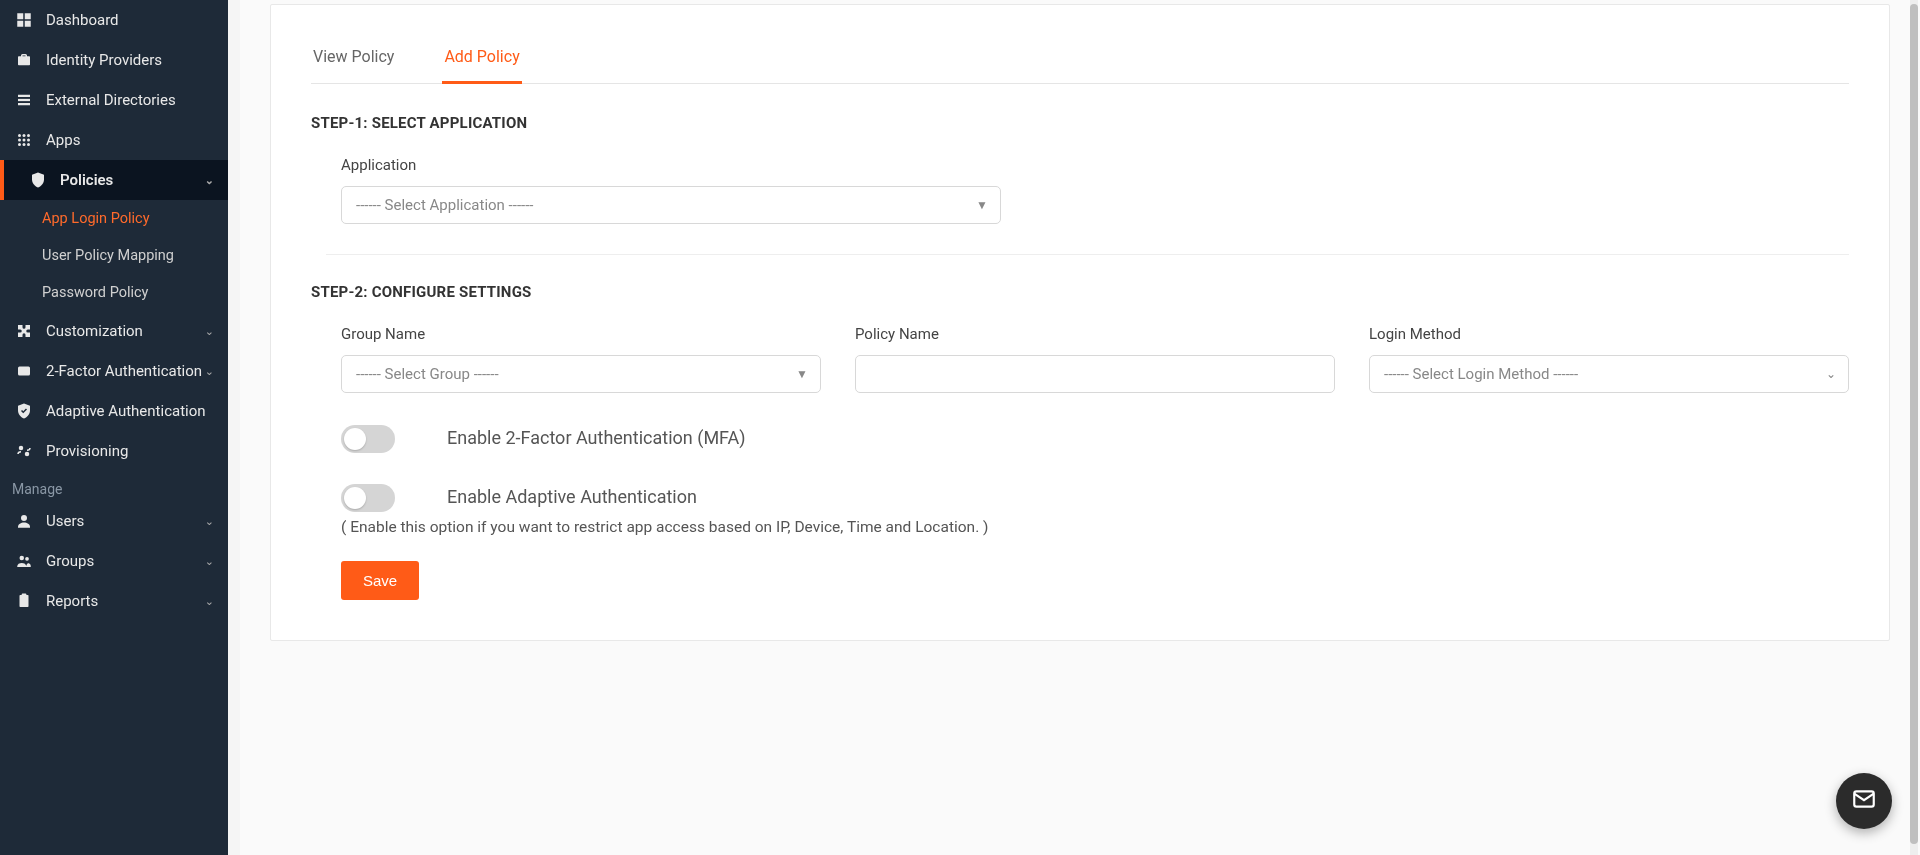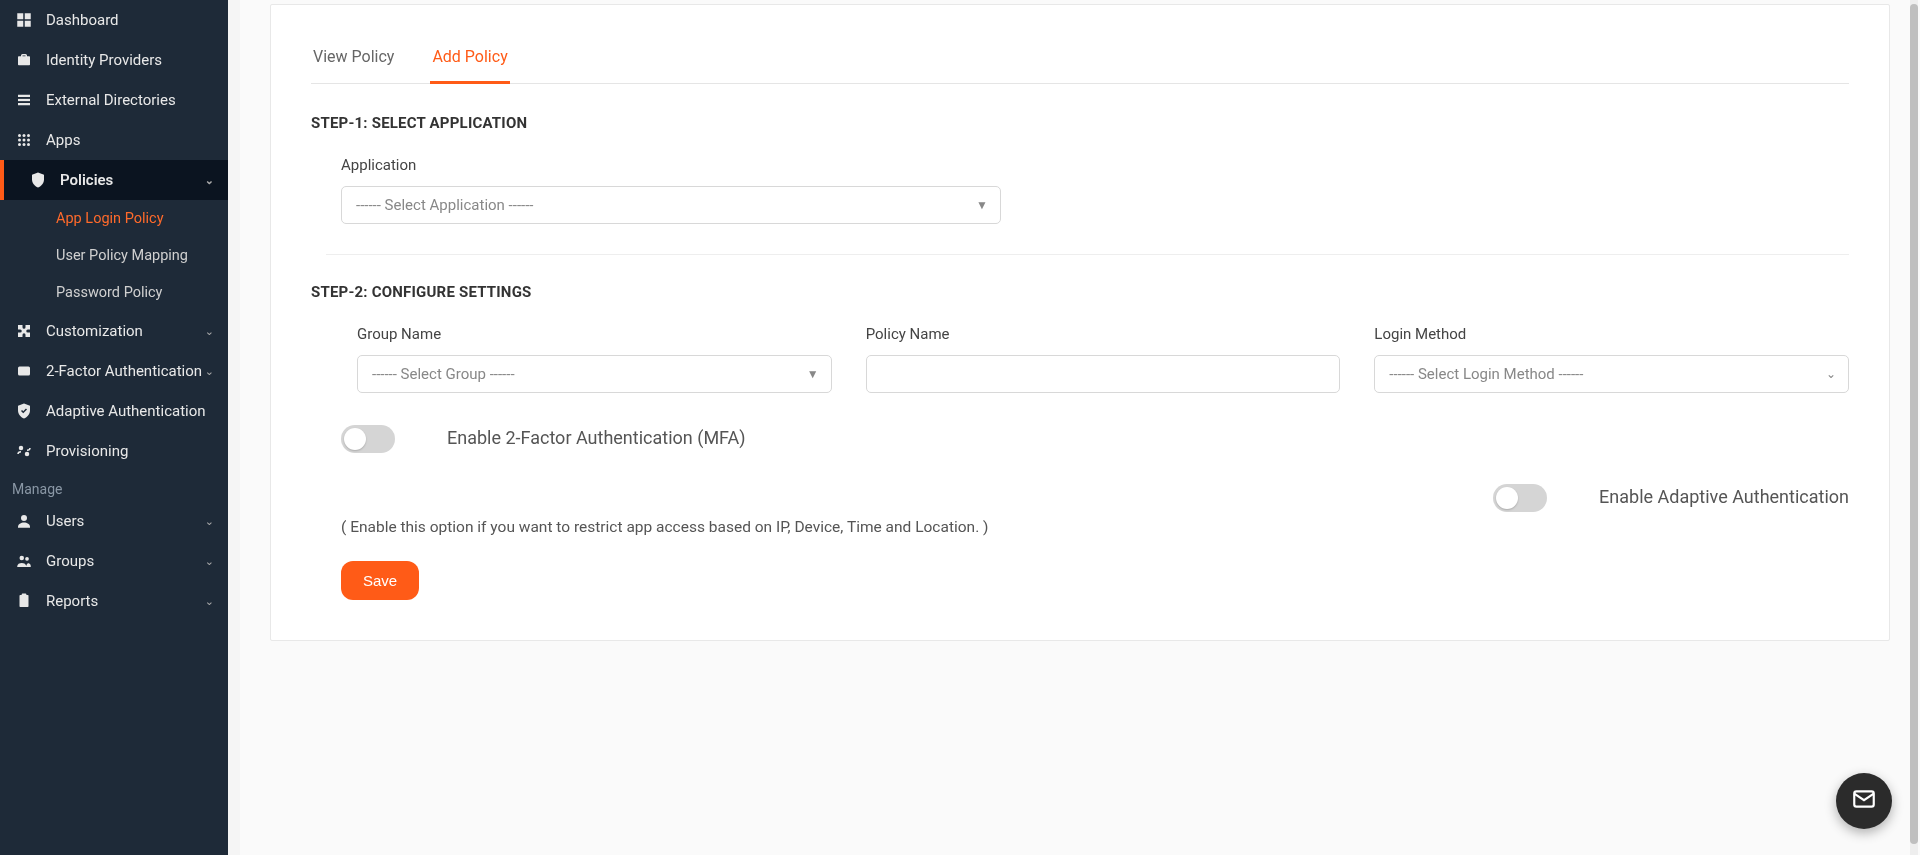--- a/index.html
+++ b/index.html
@@ -52,21 +52,21 @@
     right: 14px;
     font-size: 11px;
     color: #aaa;
   }
   .nav-section {
     padding: 10px 12px 4px 12px;
     font-size: 14px;
     color: #8a97a5;
   }
   .sub-item {
-    padding: 10px 14px 10px 56px;
+    padding: 10px 14px 10px 42px;
     font-size: 14.5px;
     color: #d0d0d0;
     cursor: pointer;
   }
   .sub-item.current { color: #ff6a2b; }
   
   .main {
     position: absolute;
     left: 240px; top: 0; right: 0; bottom: 0;
     background: #fafafa;
@@ -74,21 +74,21 @@
   }
   .card {
     margin: 4px 30px 20px 30px;
     background: #fff;
     border: 1px solid #e8e8e8;
     border-radius: 2px;
     padding: 0 40px 40px 40px;
   }
   .tabs {
     display: flex;
-    gap: 34px;
+    gap: 46px;
     border-bottom: 1px solid #e5e5e5;
     margin: 30px 0 30px 0;
   }
   .tab {
     padding: 12px 2px 15px 2px;
     font-size: 16px;
     color: #666;
     cursor: pointer;
     border-bottom: 3px solid transparent;
     margin-bottom: -1px;
@@ -130,21 +130,21 @@
     font-size: 12px;
     color: #888;
   }
   .input input {
     border: none; outline: none; width: 100%; height: 100%;
     font-size: 15px; background: transparent;
   }
   .row3 {
     display: flex;
     gap: 34px;
-    margin-left: 46px;
+    margin-left: 30px;
     margin-bottom: 30px;
   }
   .col { flex: 1; }
   .toggle-row {
     display: flex;
     align-items: flex-start;
     margin: 24px 0 28px 30px;
   }
   .toggle {
     width: 54px; height: 28px;
@@ -174,21 +174,21 @@
     color: #555;
     line-height: 2.0;
     margin-left: 0px;
   }
   .adaptive-block { margin-left: 30px; }
   .save-btn {
     margin: 18px 0 0 30px;
     background: #ff5b17;
     color: #fff;
     border: none;
-    border-radius: 12px;
+    border-radius: 3px;
     padding: 11px 22px;
     font-size: 15px;
     cursor: pointer;
   }
   hr.divider {
     border: none;
     border-top: 1px solid #eee;
     margin: 30px 0 28px 15px;
   }
   
@@ -412,21 +412,21 @@
     </div>
 
     <div class="toggle-row">
       <div class="toggle">
         <div class="knob"></div>
       </div>
       <div class="toggle-text">Enable 2-Factor Authentication (MFA)</div>
     </div>
 
     <div class="adaptive-block">
-      <div style="display:flex;align-items:flex-start;justify-content:flex-end;">
+      <div style="display:flex;align-items:flex-start;">
         <div class="toggle">
           <div class="knob"></div>
         </div>
         <div class="toggle-text">
           <div>Enable Adaptive Authentication</div>
         </div>
       </div>
       <div class="toggle-note">( Enable this option if you want to restrict app access based on IP, Device, Time and Location. )</div>
     </div>
 

